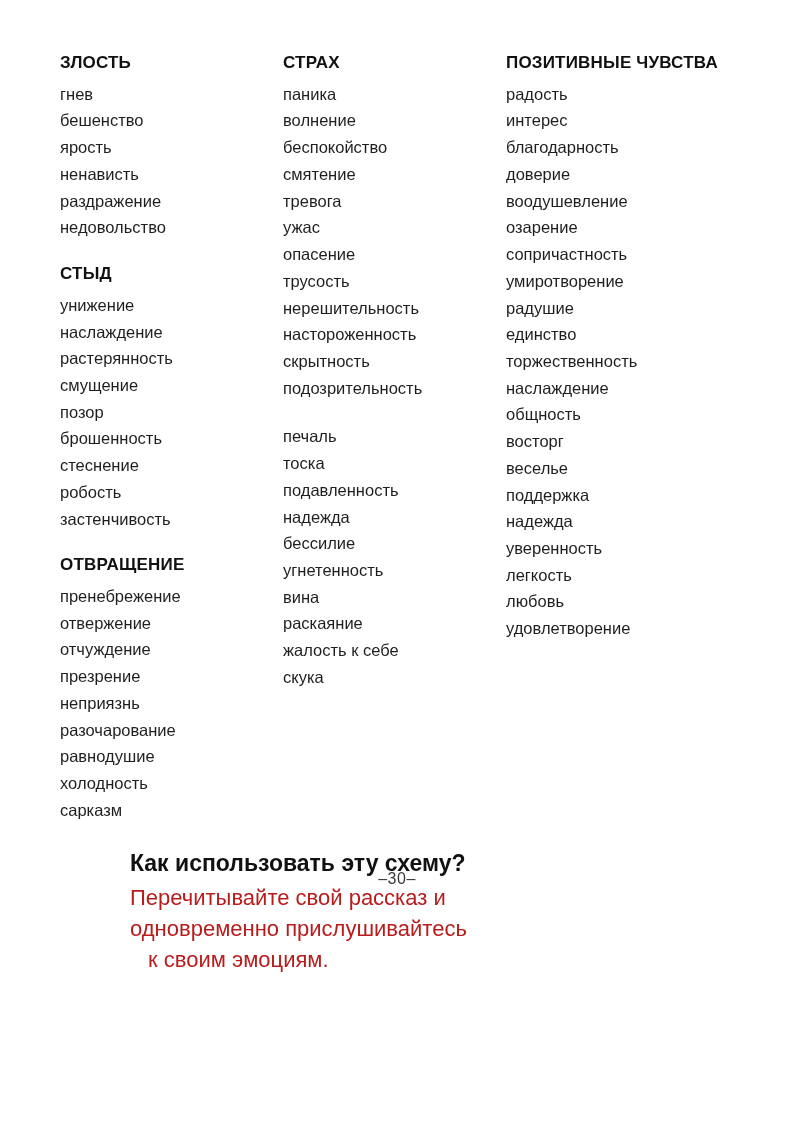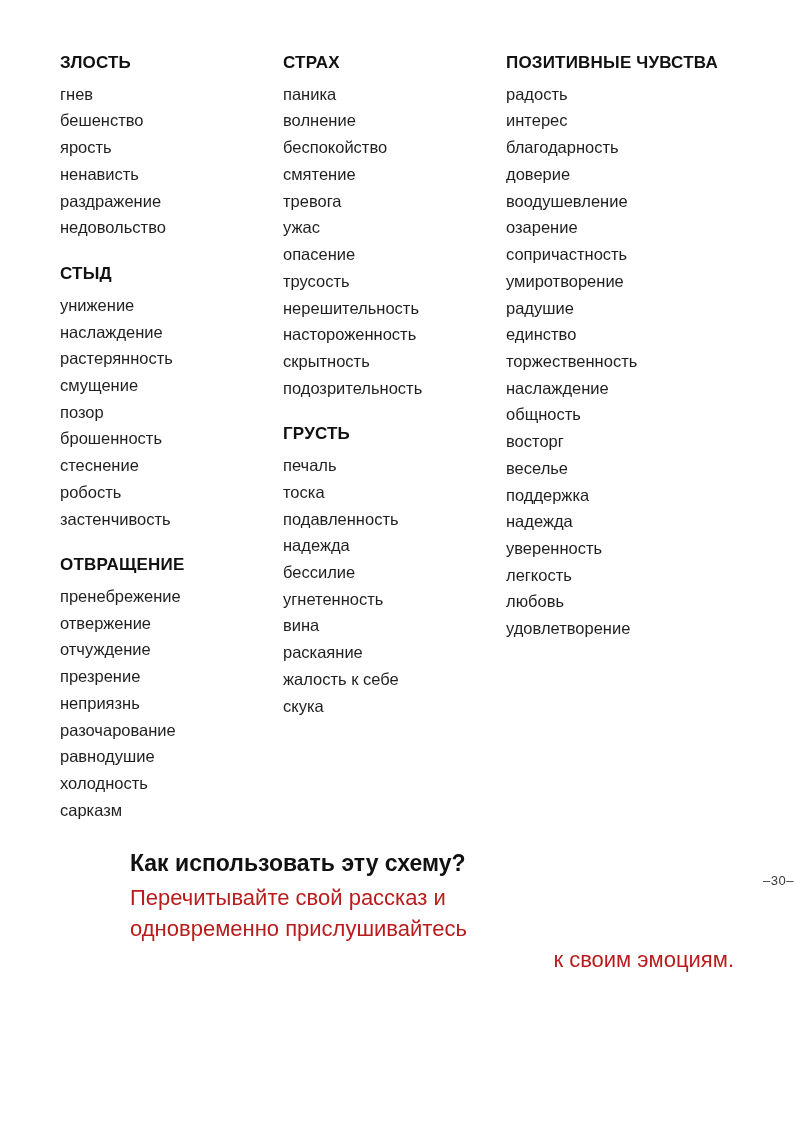--- a/index.html
+++ b/index.html
@@ -72,29 +72,28 @@
   }
   .bottom-text {
     font-size: 22px;
     line-height: 1.42;
     color: #b91c1c;
     margin: 0;
   }
   .bottom-text .indent {
     display: block;
     padding-left: 18px;
-    text-align: right;
   }
   .page-number {
     position: absolute;
     bottom: 38px;
     left: 0;
     width: 100%;
-    text-align: right;
-    font-size: 13px;
+    text-align: center;
+    font-size: 16px;
     color: #3a3a3a;
     letter-spacing: 0.5px;
   }
 </style>
 </head>
 <body>
 
 <div class="page">
 
   <div class="columns">
@@ -145,21 +144,20 @@
         <div class="item">тревога</div>
         <div class="item">ужас</div>
         <div class="item">опасение</div>
         <div class="item">трусость</div>
         <div class="item">нерешительность</div>
         <div class="item">настороженность</div>
         <div class="item">скрытность</div>
         <div class="item">подозрительность</div>
       </div>
       <div class="group">
-        <div class="group-title">ГРУСТЬ</div>
         <div class="item">печаль</div>
         <div class="item">тоска</div>
         <div class="item">подавленность</div>
         <div class="item">надежда</div>
         <div class="item">бессилие</div>
         <div class="item">угнетенность</div>
         <div class="item">вина</div>
         <div class="item">раскаяние</div>
         <div class="item">жалость к себе</div>
         <div class="item">скука</div>

